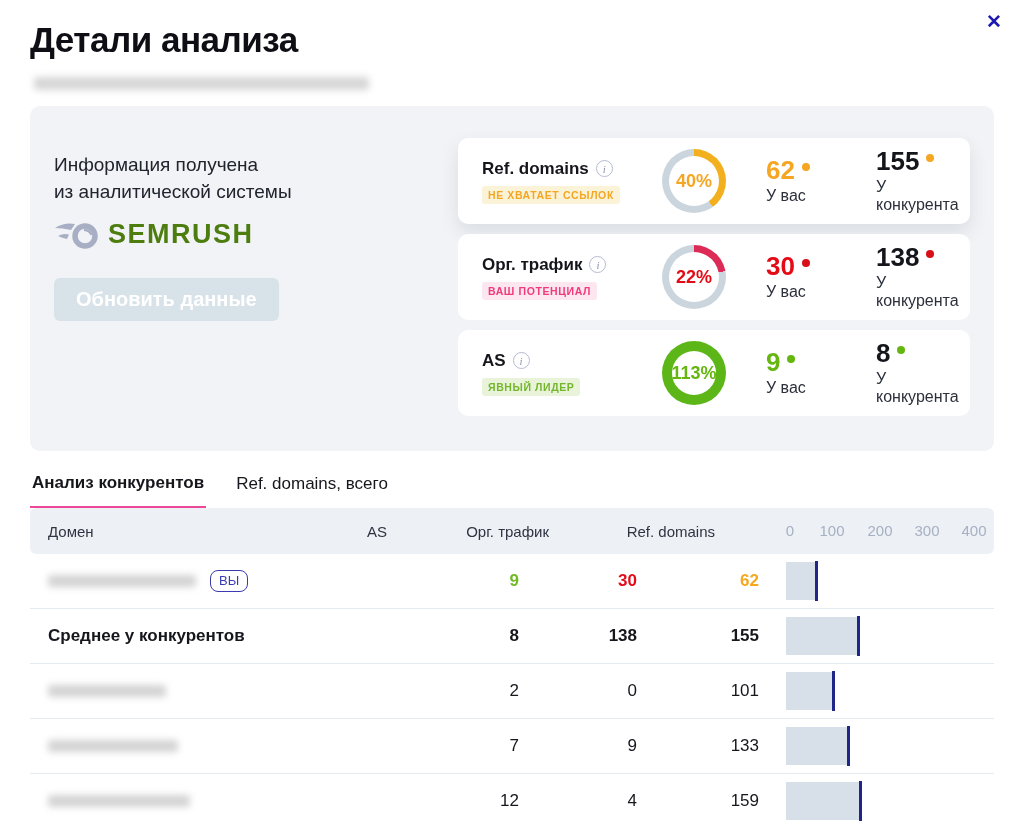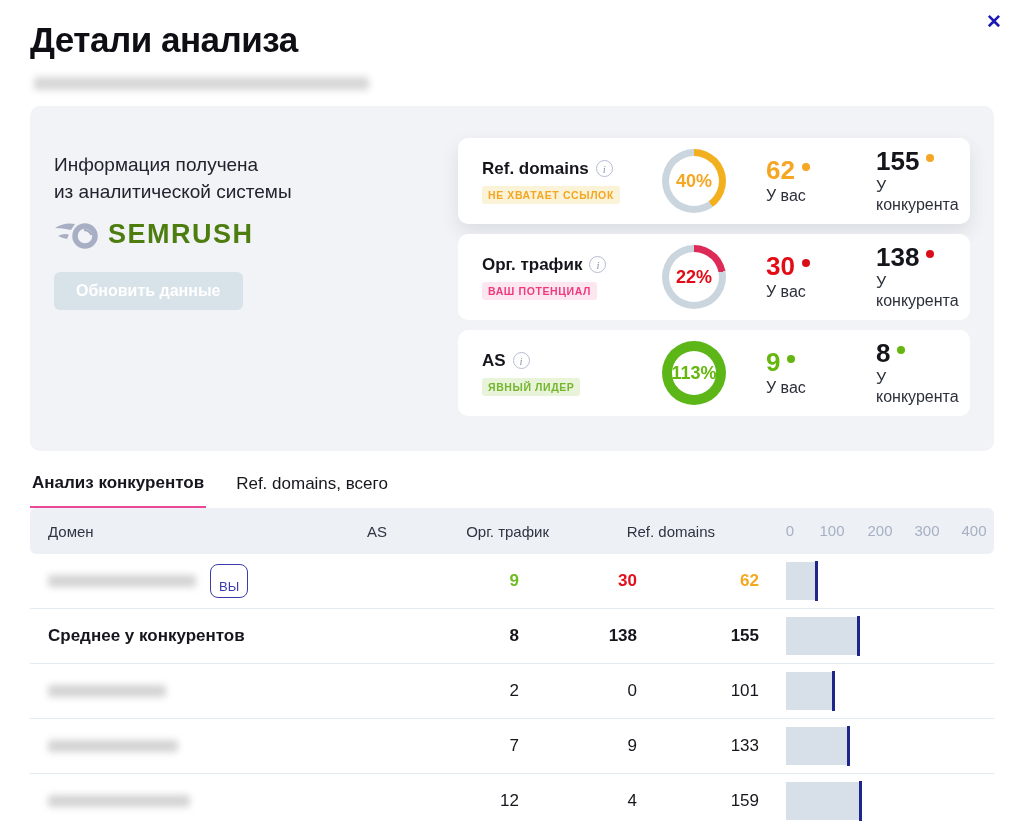--- a/index.html
+++ b/index.html
@@ -18,22 +18,22 @@
   .panel { margin-top:16px; background:#f2f3f6; border-radius:10px; padding:18px 24px 20px 24px;
     width:964px; height:345px; }
   .panel-head { display:flex; justify-content:space-between; align-items:center; padding-right:16px; }
   .panel-title { font-size:21px; font-weight:600; color:#1b1c26; }
   .collapse-btn { background:none; border:none; cursor:pointer; padding:4px; }
   .panel-body { display:flex; margin-top:14px;justify-content:space-between; }
   .left-col { width:340px; padding-top:14px; }
   .info-text { font-size:19px; line-height:1.4; color:#20242e; }
   .semrush-logo { display:flex; align-items:center; gap:8px; margin-top:14px; }
   .semrush-text { font-size:27px; font-weight:700; letter-spacing:1.5px; color:#4d7c0f; }
-  .update-btn { margin-top:22px; background:#d8e2e9; color:#fff; border:none; border-radius:6px;
-    font-size:16px; font-weight:700; padding:10px 22px; cursor:pointer;
+  .update-btn { margin-top:28px; background:#d8e2e9; color:#fff; border:none; border-radius:6px;
+    font-size:20px; font-weight:700; padding:10px 22px; cursor:pointer;
     font-family:"Liberation Sans", sans-serif; }
   .notes { margin-top:18px; font-size:13.5px; line-height:1.75; color:#9aa5b8; }
 
   
   .cards { display:flex; flex-direction:column; gap:10px; margin-left:25px; }
   .card { width:512px; height:86px; background:#fff; border-radius:10px;
     display:grid; grid-template-columns:180px 64px 150px 1fr; align-items:center;
     padding:0 14px 0 24px; }
   .card:first-child { box-shadow:0 8px 18px rgba(45,62,92,.12); }
   .card-title-row { display:flex; align-items:center; gap:7px; }
@@ -71,21 +71,21 @@
   .trow { height:55px; border-bottom:1px solid #e3ebf2; font-size:17px; }
   .trow .num { font-weight:400; color:#16161d; }
   .trow.bold .num, .trow.bold .domain-text { font-weight:700; }
   .trow.you-row .num { font-weight:700; }
   .you-row .num.c-as { color:#6fbb22; }
   .you-row .num.c-tr { color:#e30e1c; }
   .you-row .num.c-ref { color:#f5a81f; }
   .domain-text { font-size:17px; color:#16161d; }
   .domain-blur { height:12px; }
   .you-badge { border:1.5px solid #3b3bad; color:#3b3bad; border-radius:8px;
-    font-size:13px; padding:14px 8px 3px 8px; }
+    font-size:13px; padding:2px 8px 3px 8px; }
   .cell.chart { position:relative; height:100%; }
   .ticks { position:relative; height:46px; font-size:15px; color:#a6b0c3; }
   .ticks span { position:absolute; top:14px; transform:translateX(-50%); }
   .ticks span:nth-child(1){ left:31px; } .ticks span:nth-child(2){ left:73px; }
   .ticks span:nth-child(3){ left:121px; } .ticks span:nth-child(4){ left:168px; }
   .ticks span:nth-child(5){ left:215px; }
   .bar { position:absolute; left:27px; top:8px; height:38px; background:#d7e0e9; }
   .bar i { position:absolute; right:-3px; top:-1px; bottom:-1px; width:3px; background:#1f2689; }
 </style>
 </head>

